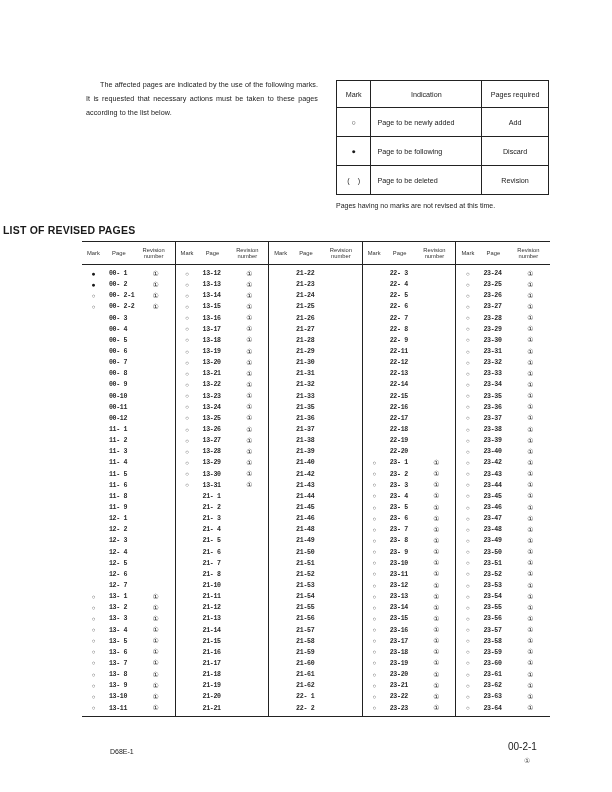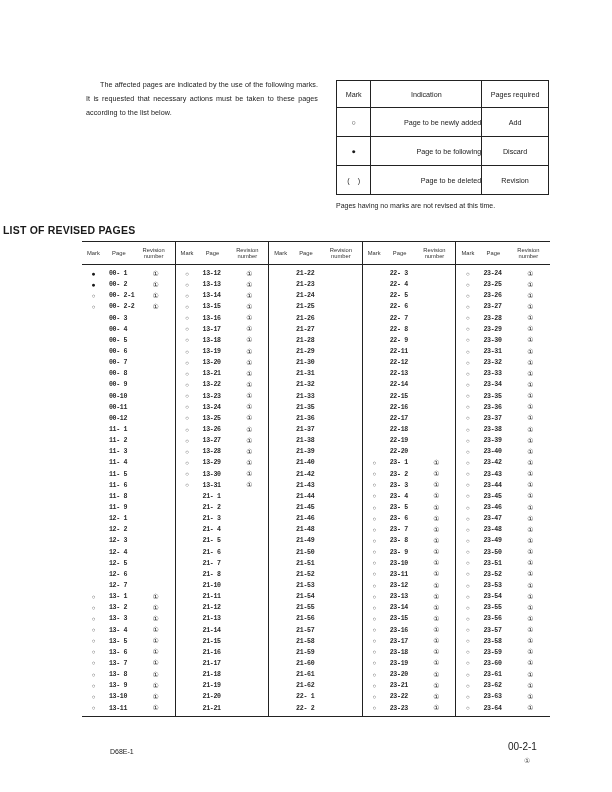--- a/index.html
+++ b/index.html
@@ -1,21 +1,21 @@
 <!DOCTYPE html>
 <html><head>
 <meta charset="utf-8">
 <style>
   html, body { margin: 0; padding: 0; background: #ffffff; }
   body { width: 612px; height: 792px; position: relative; overflow: hidden; font-family: "Liberation Sans", sans-serif; color: #1a1a1a; }
   .intro { position: absolute; left: 86px; top: 78px; width: 232px; font-size: 7.2px; line-height: 14px; text-align: justify; text-indent: 14px; letter-spacing: 0.05px; }
   .legend { position: absolute; left: 336px; top: 80px; width: 213px; border-collapse: collapse; font-size: 7.2px; }
   .legend td, .legend th { border: 1px solid #222; font-weight: normal; text-align: center; height: 28px; padding: 0; }
   .legend th { height: 26px; }
-  .legend td.ind { text-align: right; padding-left: 6px; }
+  .legend td.ind { text-align: left; padding-left: 6px; }
   .legend .c1 { width: 34px; } .legend .c2 { width: 112px; } .legend .c3 { width: 67px; }
   .note { position: absolute; left: 336px; top: 202px; font-size: 7px; }
   .title { position: absolute; left: 3px; width: 612px; top: 224px; text-align: left; font-size: 10.5px; font-weight: bold; letter-spacing: 0.2px; }
   .revtable { position: absolute; left: 82px; top: 241px; width: 468px; border-top: 1.5px solid #222; border-bottom: 1.5px solid #222; display: flex; }
   .group { width: 93.6px; border-right: 1px solid #222; box-sizing: border-box; }
   .group:last-child { border-right: none; }
   .ghead { display: flex; height: 22px; border-bottom: 1.5px solid #222; font-size: 5.8px; color: #333; align-items: center; }
   .ghead .hm { width: 23px; text-align: center; }
   .ghead .hp { width: 28px; text-align: center; }
   .ghead .hr { width: 42px; text-align: center; line-height: 6.5px; }

